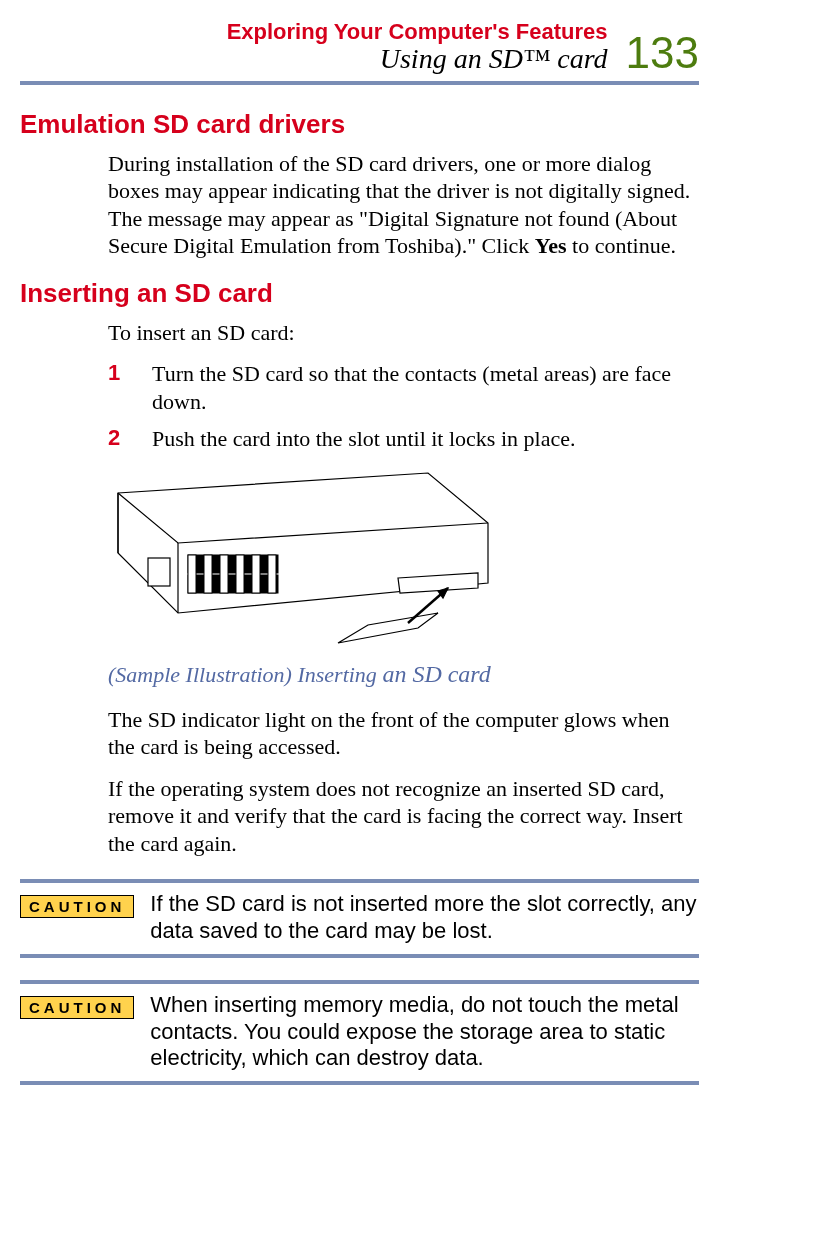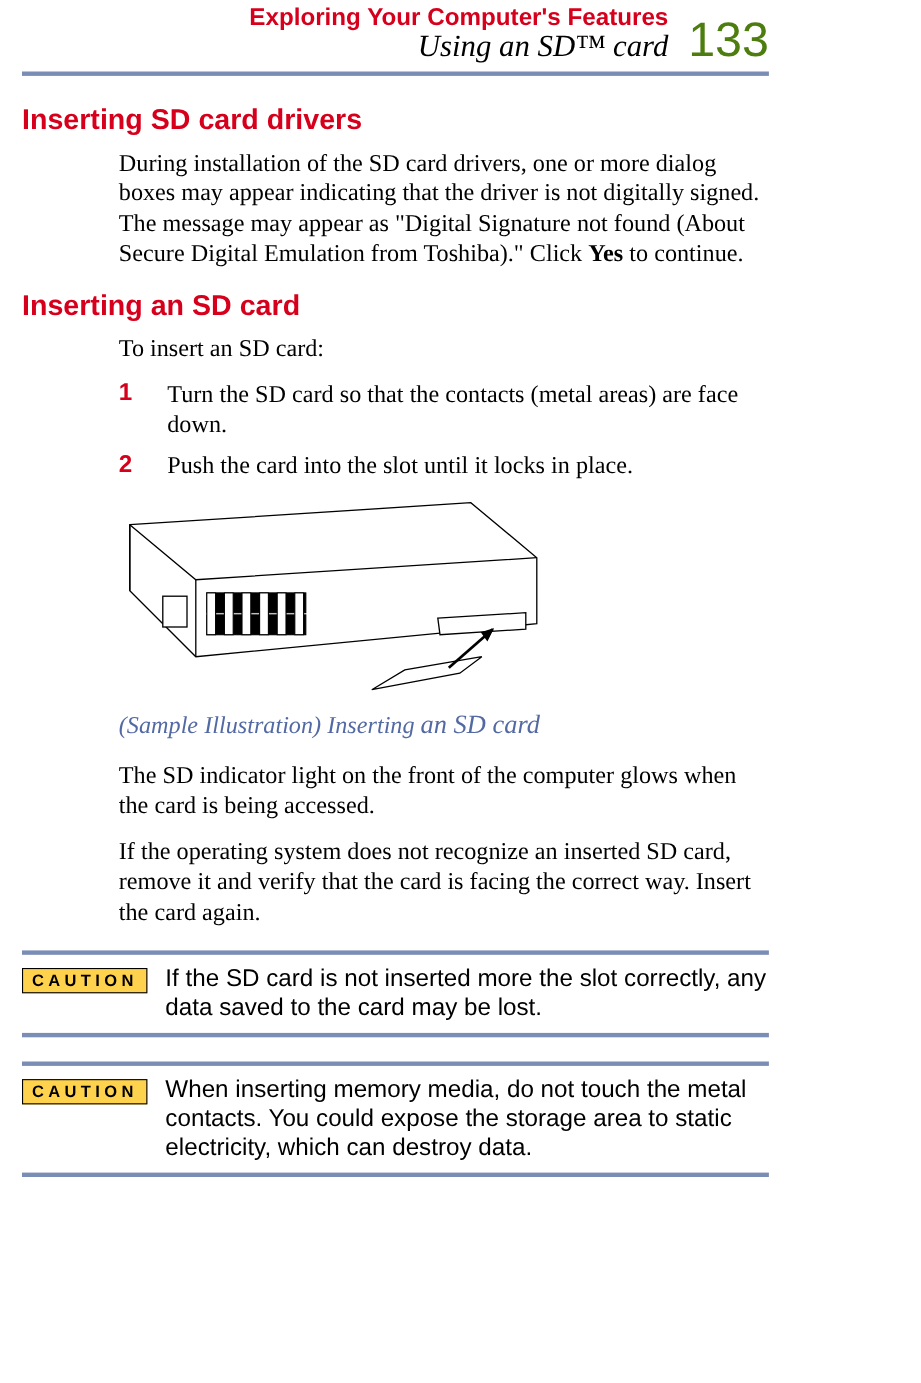--- a/index.html
+++ b/index.html
@@ -4,21 +4,21 @@
 <style>
   body {
     margin: 0;
     padding: 0;
     font-family: Georgia, 'Times New Roman', serif;
     background: #fff;
     color: #000;
     width: 837px;
   }
   .page {
-    padding: 4px 20px 40px 20px;
+    padding: 20px 20px 40px 20px;
     box-sizing: border-box;
     width: 719px;
   }
   .header {
     display: flex;
     justify-content: flex-end;
     align-items: flex-end;
     border-bottom: 4px solid #7a8db5;
     padding-bottom: 6px;
     margin-bottom: 24px;
@@ -130,21 +130,21 @@
 <div class="page">
 
   <div class="header">
     <div class="header-titles">
       <div class="chapter-title">Exploring Your Computer's Features</div>
       <div class="section-title">Using an SD™ card</div>
     </div>
     <div class="page-number">133</div>
   </div>
 
-  <div class="h2">Inserting SD card drivers</div>
+  <div class="h2">Emulation SD card drivers</div>
 
   <p class="body-text indent">
     <span>During installation of the SD card drivers, one or more dialog boxes may appear indicating that the driver is not digitally signed. The message may appear as "Digital Signature not found (About Secure Digital Emulation from Toshiba)." Click </span><span class="bold">Yes</span><span> to continue.</span>
   </p>
 
   <div class="h2">Inserting an SD card</div>
 
   <p class="body-text indent">To insert an SD card:</p>
 
   <div class="indent">

